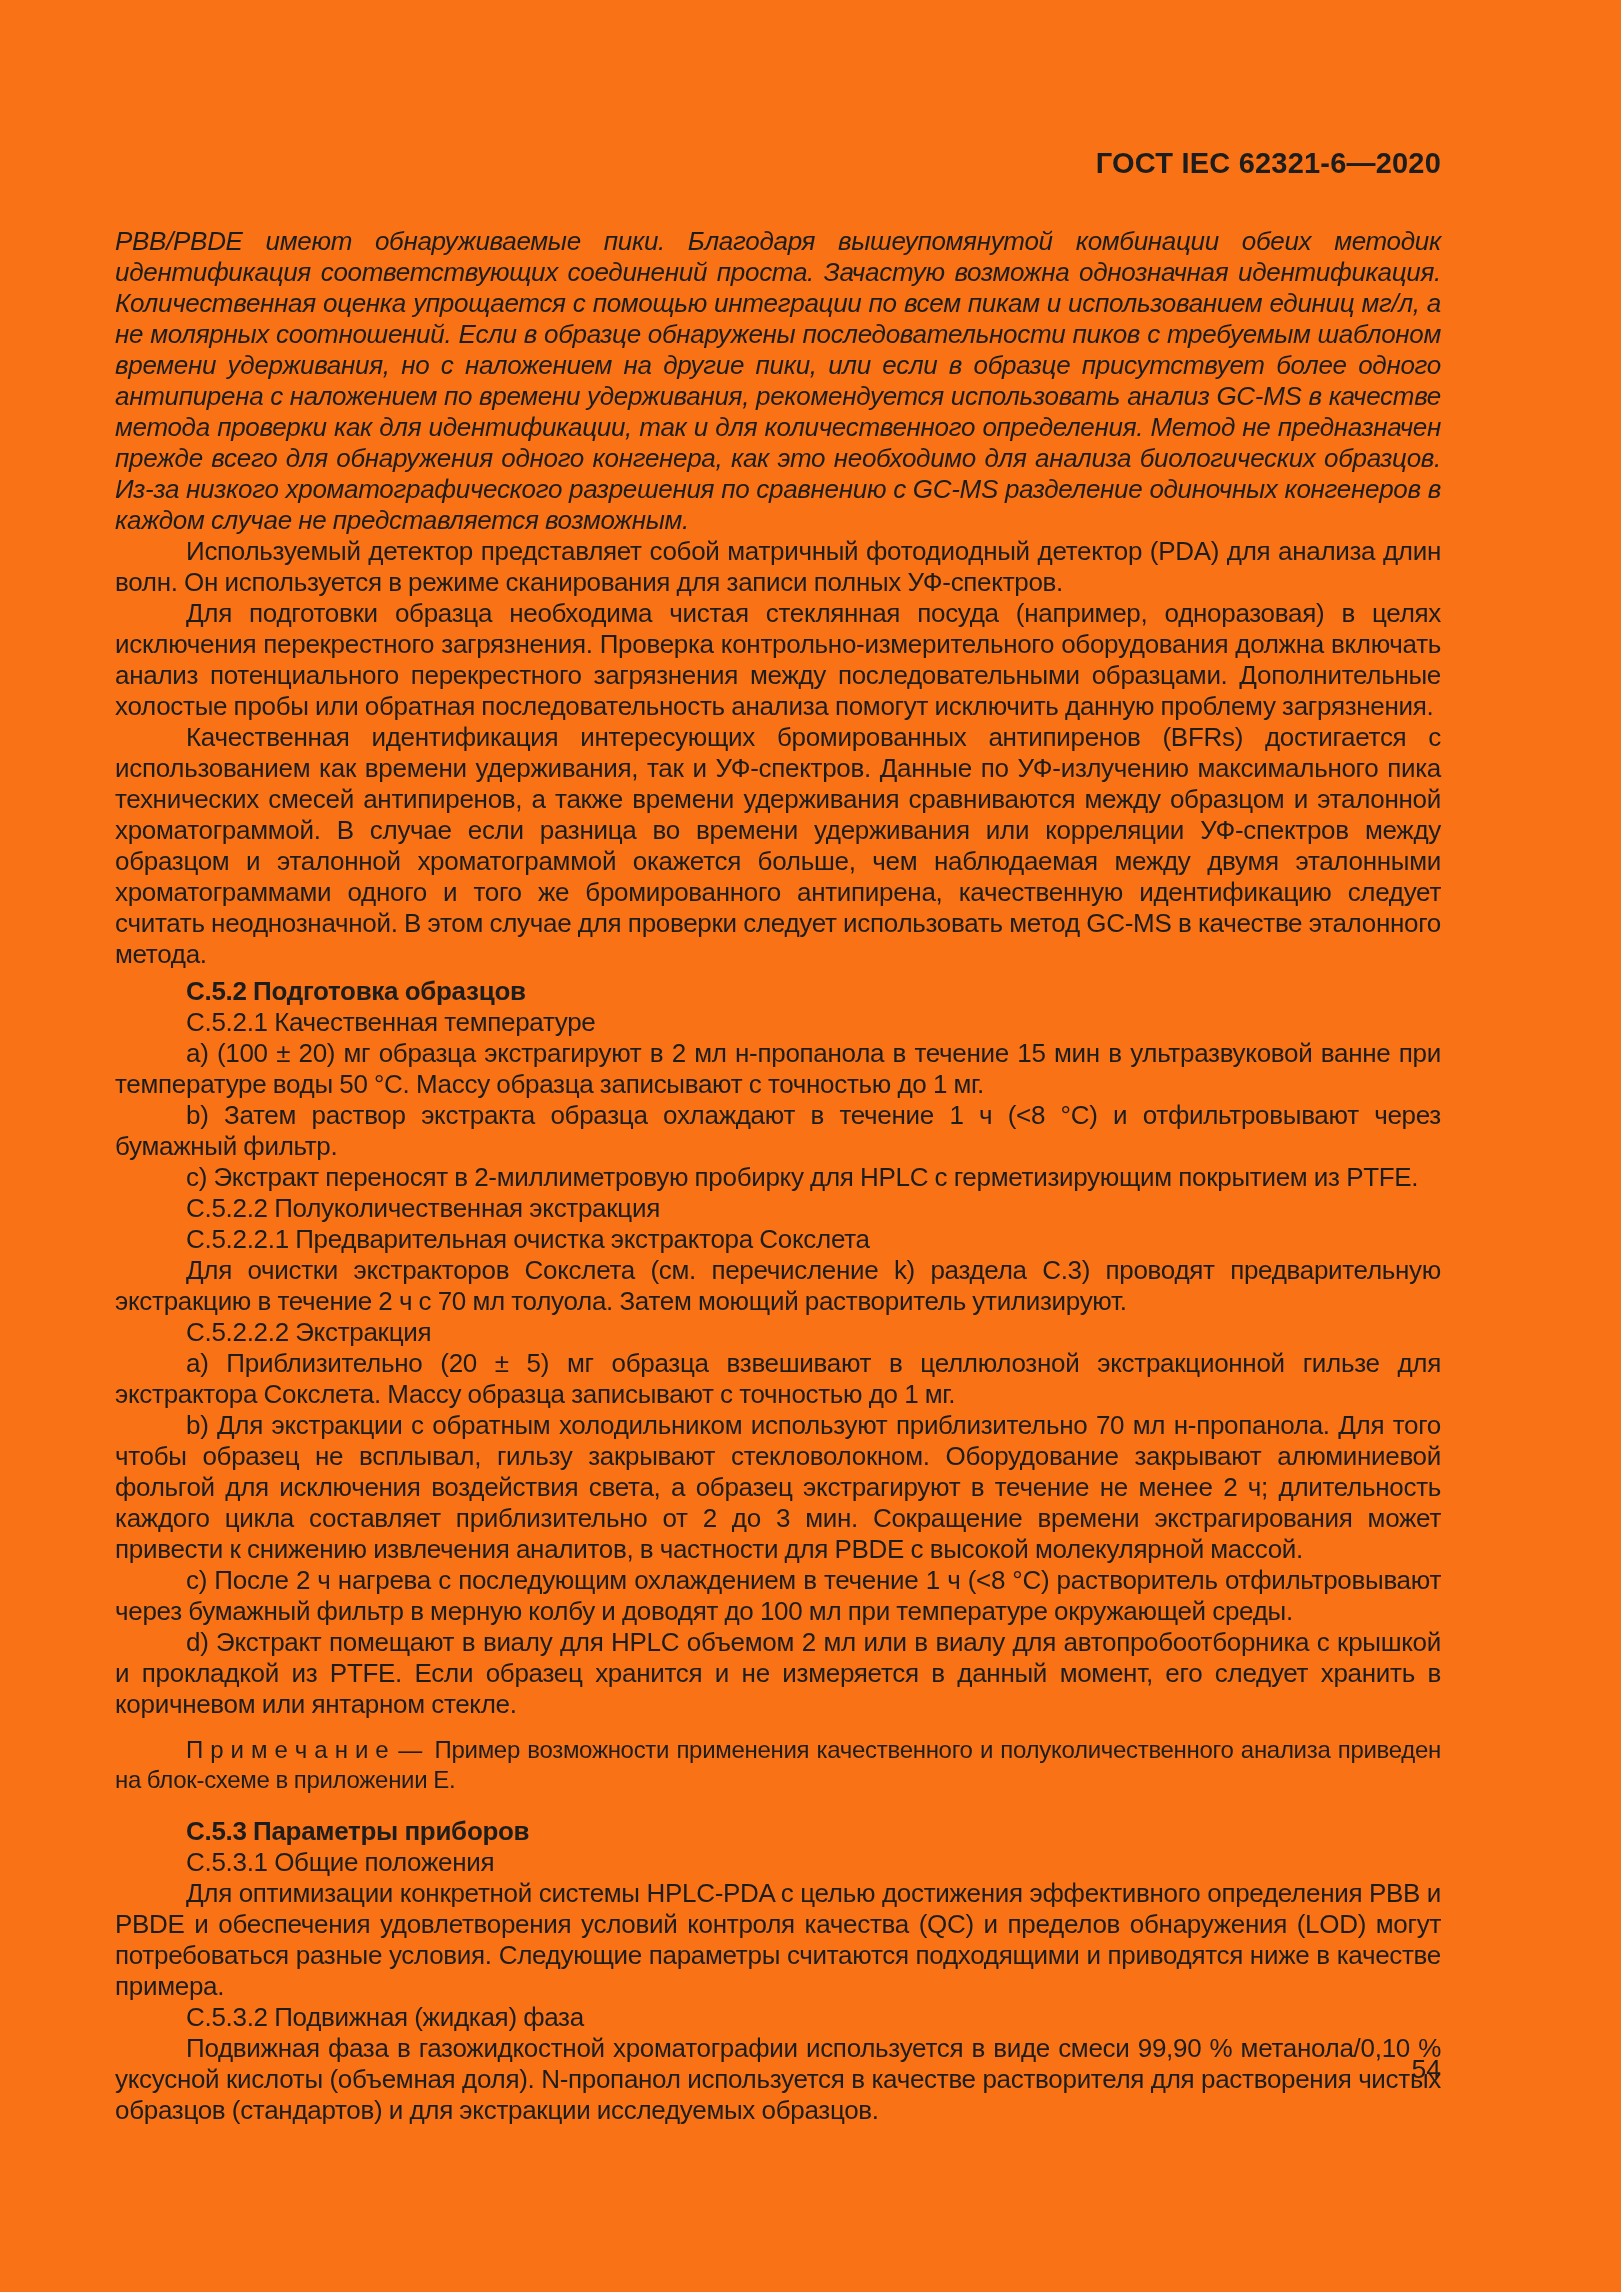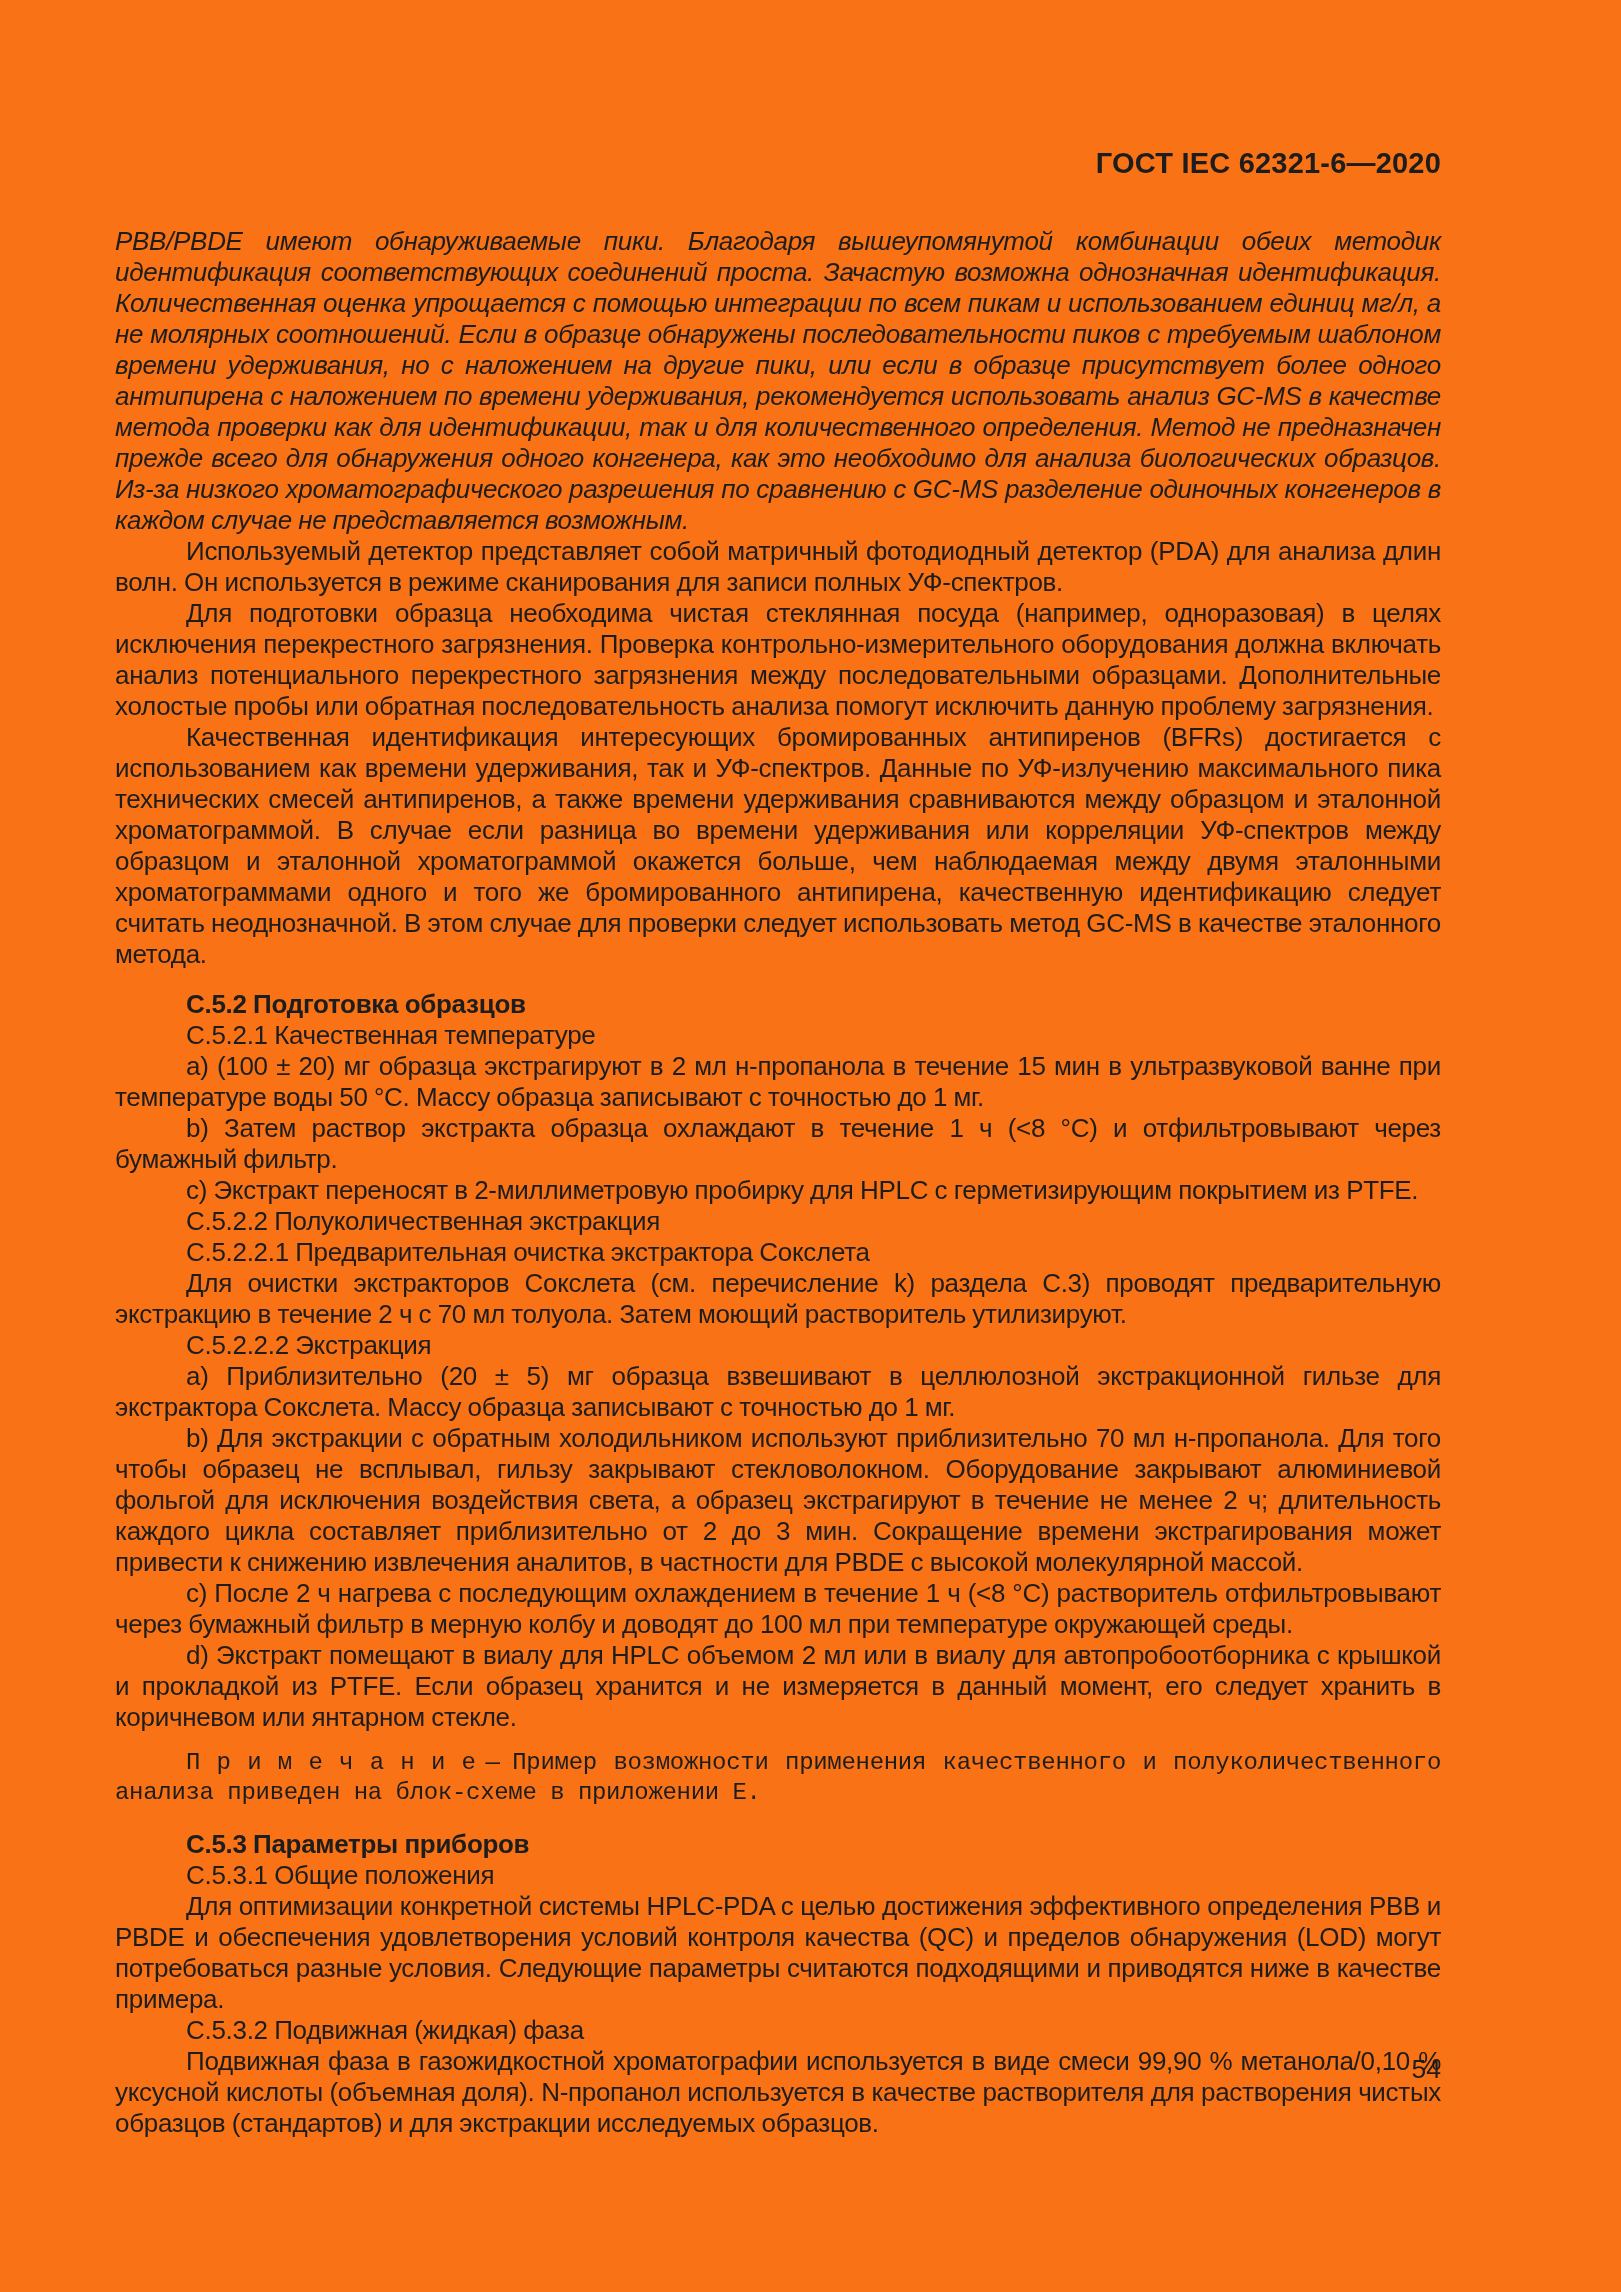--- a/index.html
+++ b/index.html
@@ -34,29 +34,28 @@
     word-spacing: -0.5px;
   }
   .content p {
     margin: 0;
     text-indent: 71px;
   }
   p.first { text-indent: 0; font-style: italic; }
   p.h-bold {
     font-weight: bold;
     text-align: left;
-    margin-top: 19px;
+    margin-top: 6px;
   }
   p.h-plain { text-align: left; }
   p.h-big-gap { margin-top: 21px; }
   p.note {
     font-size: 24px;
     line-height: 30px;
     margin-top: 14.7px;
-    font-family: Liberation Mono, monospace;
   }
   .note-dash {
     display: inline-block;
     margin: 0 12.7px 0 9.8px;
     text-indent: 0;
   }
   .page-number {
     position: absolute;
     top: 2054px;
     left: 115px;

